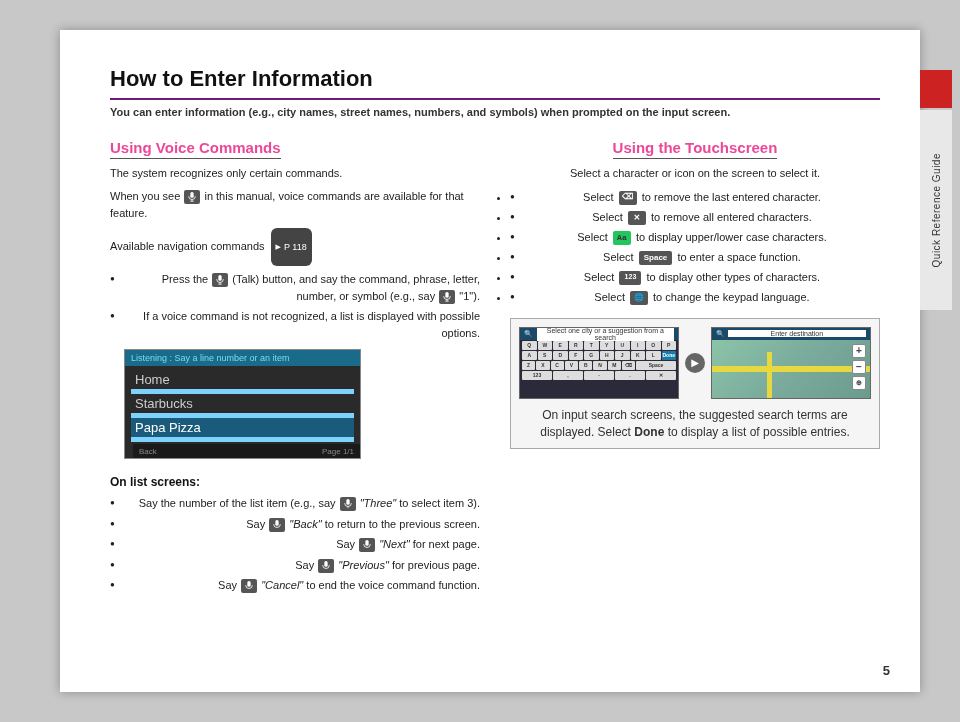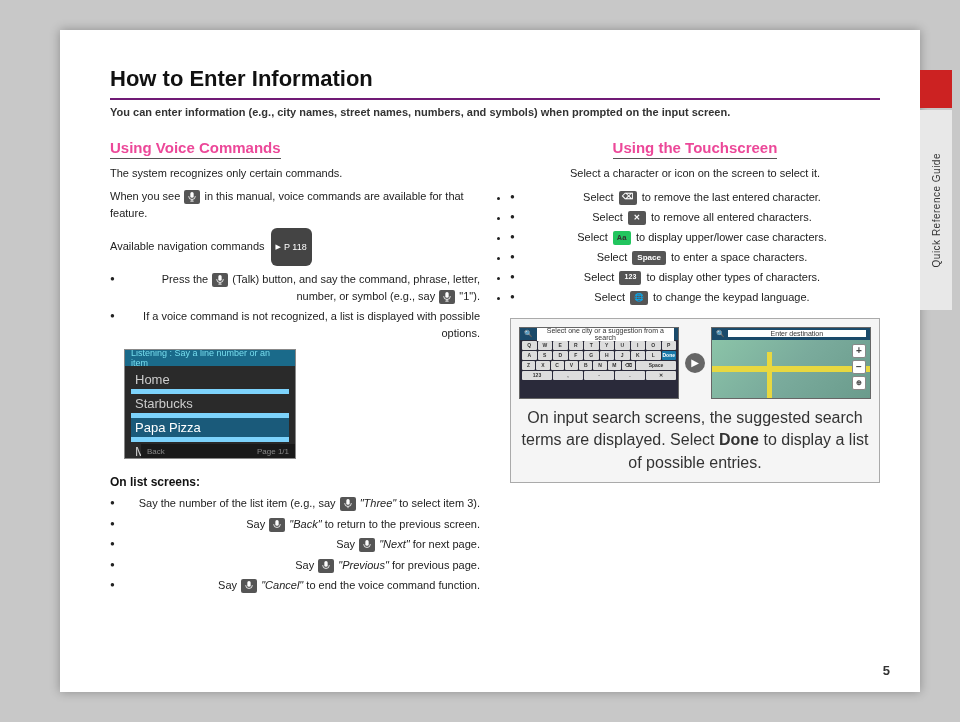--- a/index.html
+++ b/index.html
@@ -139,21 +139,21 @@
       font-size: 7px;
     }
     .sub-section-title {
       font-size: 12px;
       font-weight: bold;
       color: #111;
       margin-top: 16px;
       margin-bottom: 6px;
     }
     .screenshot-box {
-      width: 172px;
+      width: 237px;
       height: 110px;
       background: #2a2a2a;
       border: 1px solid #888;
       margin: 8px 0 8px 14px;
       position: relative;
       overflow: hidden;
     }
     .screenshot-header {
       background: #1a6a8a;
       height: 16px;
@@ -172,21 +172,21 @@
       padding: 2px 4px;
       border-bottom: 5px solid #7dd3fc;
     }
     .screenshot-list-item.selected {
       background: #1a5a7a;
       color: #fff;
     }
     .screenshot-footer {
       position: absolute;
       bottom: 0;
-      left: 16px;
+      left: 8px;
       right: 0;
       height: 14px;
       background: #1a1a1a;
       display: flex;
       align-items: center;
       justify-content: space-between;
       padding: 2px 6px;
       font-size: 8px;
       color: #888;
     }
@@ -323,21 +323,21 @@
       border: 1px solid #888;
       border-radius: 2px;
       display: flex;
       align-items: center;
       justify-content: center;
       font-size: 10px;
       color: #444;
       font-weight: bold;
     }
     .nav-caption {
-      font-size: 16px;
+      font-size: 12px;
       color: #333;
       line-height: 1.4;
     }
     .nav-caption .bold {
       font-weight: bold;
     }
     .voice-icon-inline {
       display: inline-flex;
       align-items: center;
       justify-content: center;
@@ -516,21 +516,21 @@
               <span>to remove all entered characters.</span>
             </li>
             <li>
               <span>Select</span>
               <span class="icon-btn icon-btn-light">Aa</span>
               <span>to display upper/lower case characters.</span>
             </li>
             <li>
               <span>Select</span>
               <span class="space-btn">Space</span>
-              <span>to enter a space characters.</span>
+              <span>to enter a space function.</span>
             </li>
             <li>
               <span>Select</span>
               <span class="icon-btn" style="width:22px;font-size:7px;">123</span>
               <span>to display other types of characters.</span>
             </li>
             <li>
               <span>Select</span>
               <span class="icon-btn">🌐</span>
               <span>to change the keypad language.</span>

